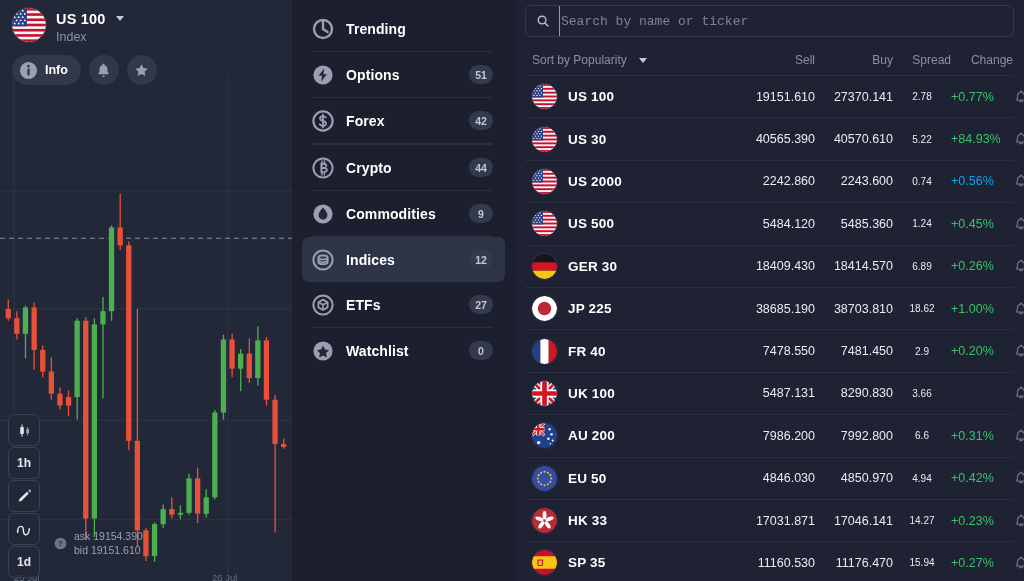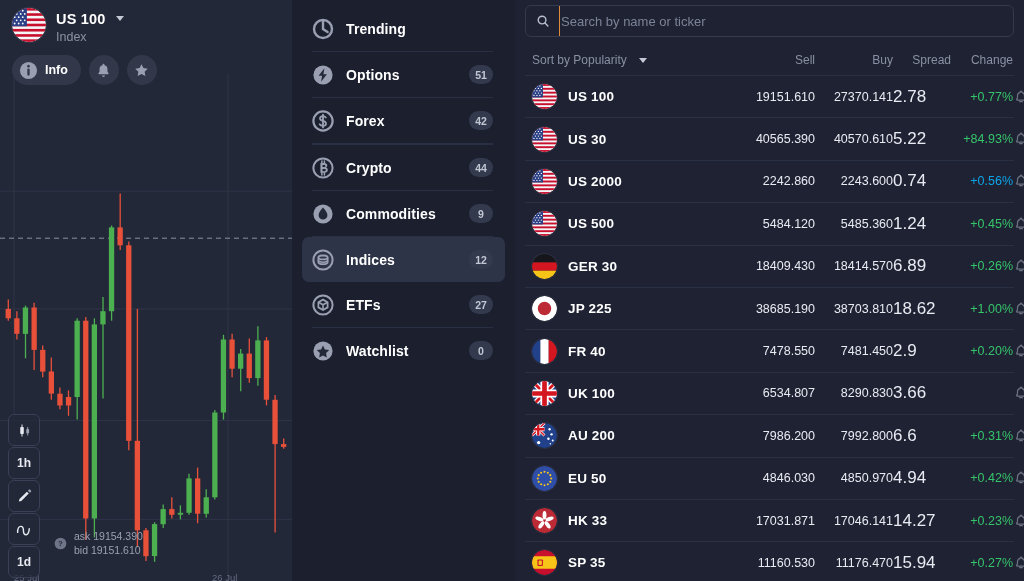--- a/index.html
+++ b/index.html
@@ -237,21 +237,21 @@
     padding: 0 10px;
     gap: 9px;
     background: #1e2233;
     cursor: text;
   }
   .search-input {
     flex: 1;
     border: 0;
     outline: 0;
     background: transparent;
-    font-family: Liberation Sans, sans-serif;
+    font-family: Liberation Mono, monospace;
     font-size: 13px;
     color: #e6e9f0;
     height: 100%;
     padding: 0;
     border-left: 1.5px solid #e08a3c;
     padding-left: 1px;
   }
   .search-input::placeholder { color: #7d8397; opacity: 1; }
 
   .thead {
@@ -322,27 +322,27 @@
     color: #e8ebf2;
   }
   .cell-buy {
     width: 78px; flex: 0 0 78px;
     text-align: right;
     font-size: 12.5px;
     color: #e8ebf2;
   }
   .cell-spread {
     width: 58px; flex: 0 0 58px;
-    text-align: left;
-    font-size: 17px;
+    text-align: center;
+    font-size: 10px;
     color: #e8ebf2;
   }
   .cell-change {
     width: 62px; flex: 0 0 62px;
-    text-align: right;
+    text-align: left;
     font-size: 12.5px;
     font-weight: normal;
   }
   .cell-actions {
     flex: 1;
     display: flex;
     align-items: center;
     justify-content: flex-end;
     gap: 11px;
     padding-right: 8px;
@@ -977,21 +977,21 @@
                   <rect width="32" height="32" fill="#21418a"></rect>
       <path d="M0 0L32 32M32 0L0 32" stroke="#fff" stroke-width="7"></path>
       <path d="M0 0L32 32M32 0L0 32" stroke="#d3161f" stroke-width="3.6"></path>
       <path d="M16 0v32M0 16h32" stroke="#fff" stroke-width="10.5"></path>
       <path d="M16 0v32M0 16h32" stroke="#d3161f" stroke-width="6"></path>
                 </g>
               </svg>
             </span>
        <span class="row-ticker">UK 100</span>
      </div>
-     <div class="cell-sell">6534.807</div>
+     <div class="cell-sell">5487.131</div>
      <div class="cell-buy">8290.830</div>
      <div class="cell-spread">3.66</div>
      <div class="cell-change" style="color:#36c46a"></div>
      <div class="cell-actions">
             <svg class="act" width="16" height="16" viewBox="0 0 24 24" fill="none" stroke="#6c7284" stroke-width="1.8">
               <path d="M12 3.3a1.3 1.3 0 0 1 1.3 1.3v.5a5.3 5.3 0 0 1 4 5.1v3.2l1.3 2.1a.7.7 0 0 1-.6 1.1H6a.7.7 0 0 1-.6-1.1l1.3-2.1v-3.2a5.3 5.3 0 0 1 4-5.1v-.5A1.3 1.3 0 0 1 12 3.3Z" stroke-linejoin="round"></path>
               <path d="M10 19h4" stroke-linecap="round"></path>
             </svg>
           </div>
         </div>

